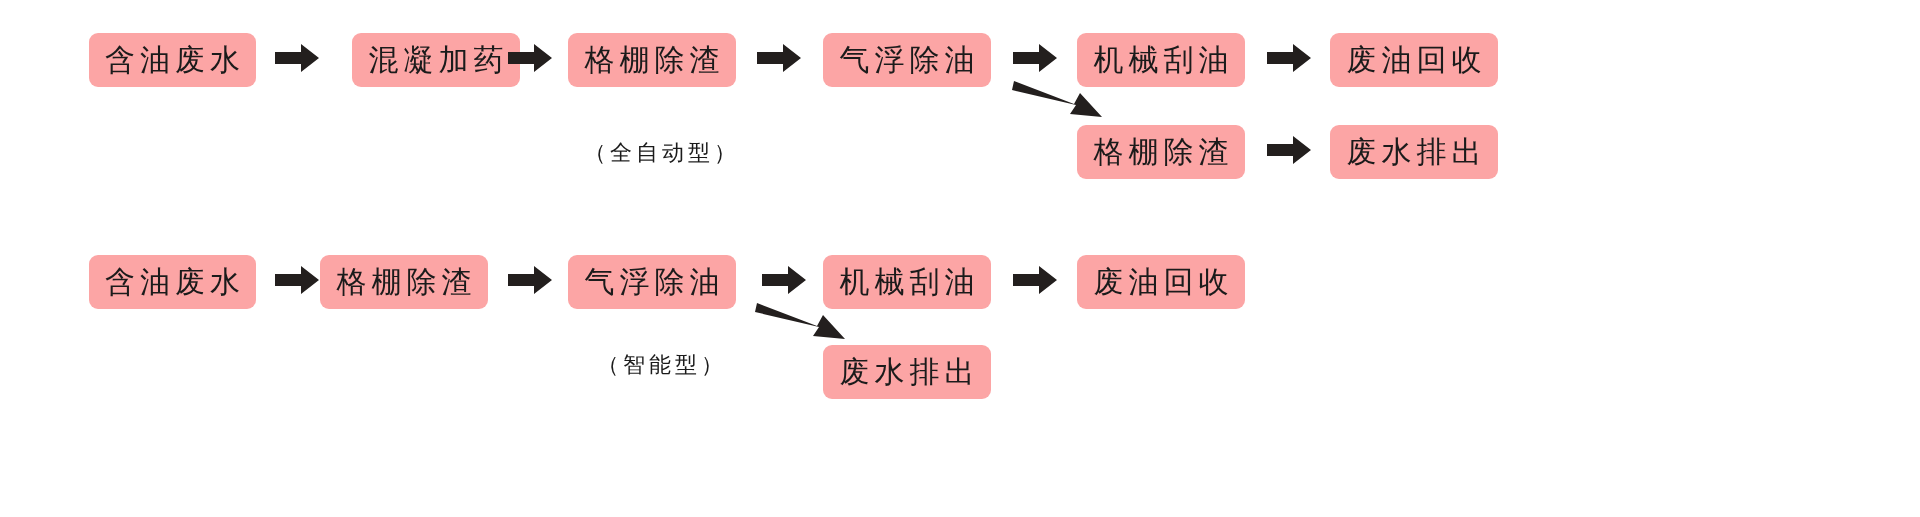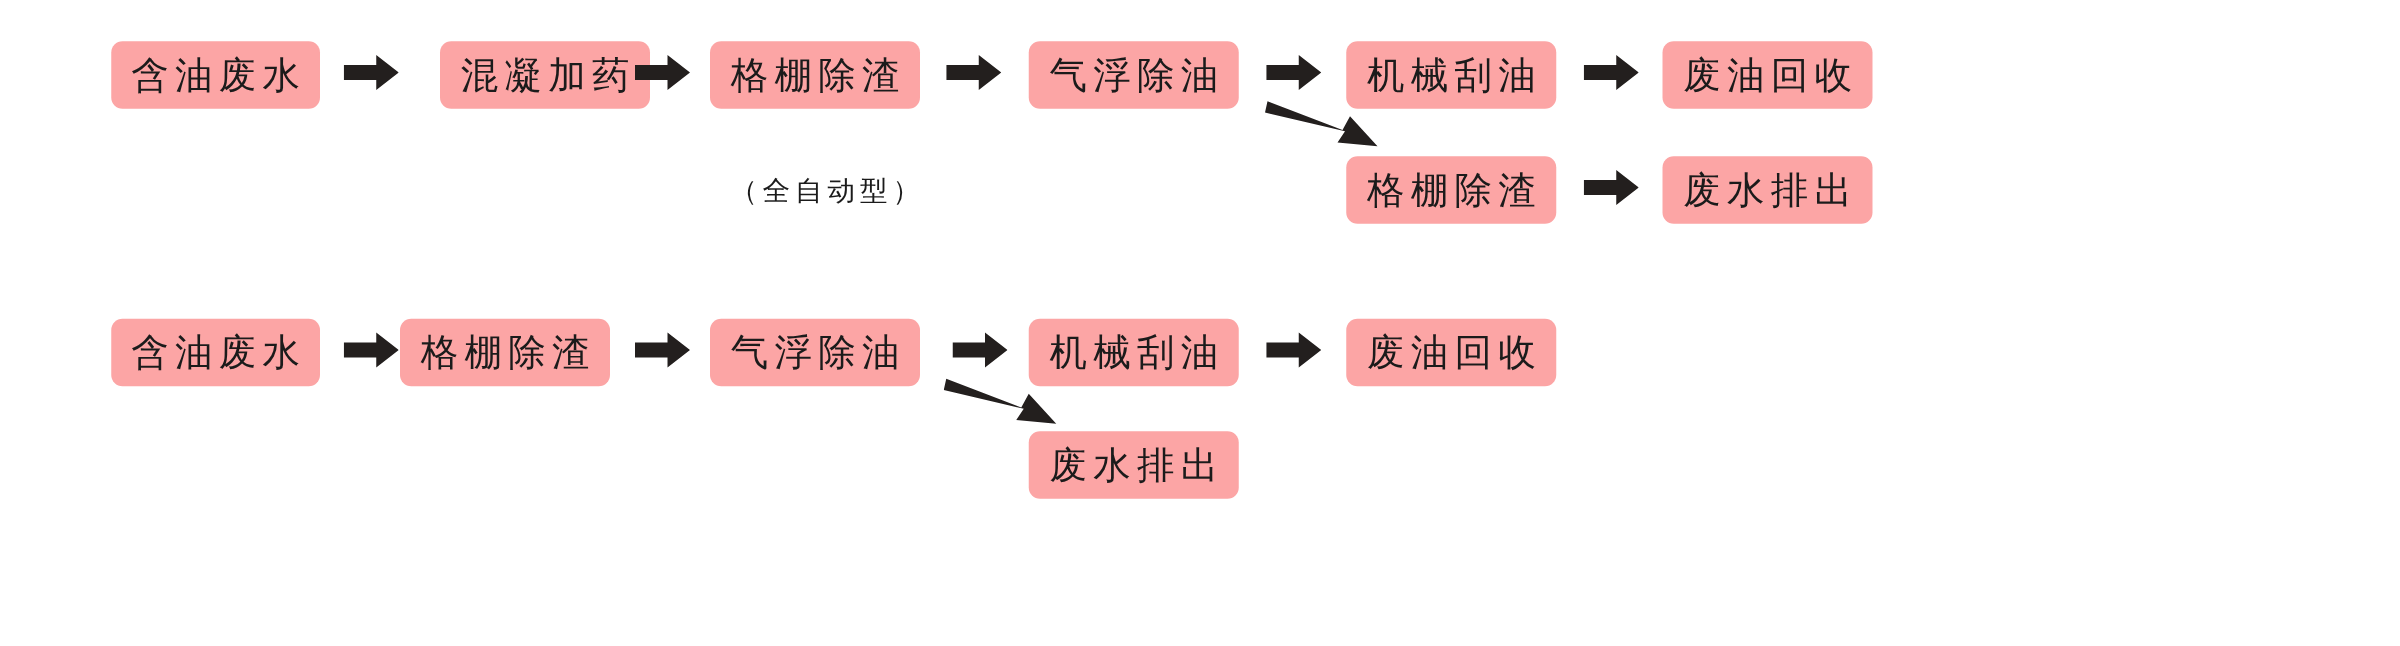--- a/index.html
+++ b/index.html
@@ -162,16 +162,17 @@
   <div class="node" style="left:823px; top:255px; width:168px;">机械刮油</div>
 
   <span class="arrow" style="left:1013px; top:263px;">
     <svg width="44" height="34" viewBox="0 0 44 34">
       <path d="M0 11 H26 V3 L44 17 L26 31 V23 H0 Z" fill="#231f1e"></path>
     </svg>
   </span>
 
   <div class="node" style="left:1077px; top:255px; width:168px;">废油回收</div>
 
+  <div class="caption" style="left:578px; top:345px; width:168px; justify-content:center;">（智能型）</div>
 
   <div class="node" style="left:823px; top:345px; width:168px;">废水排出</div>
 
 </div>
 
 </body></html>

